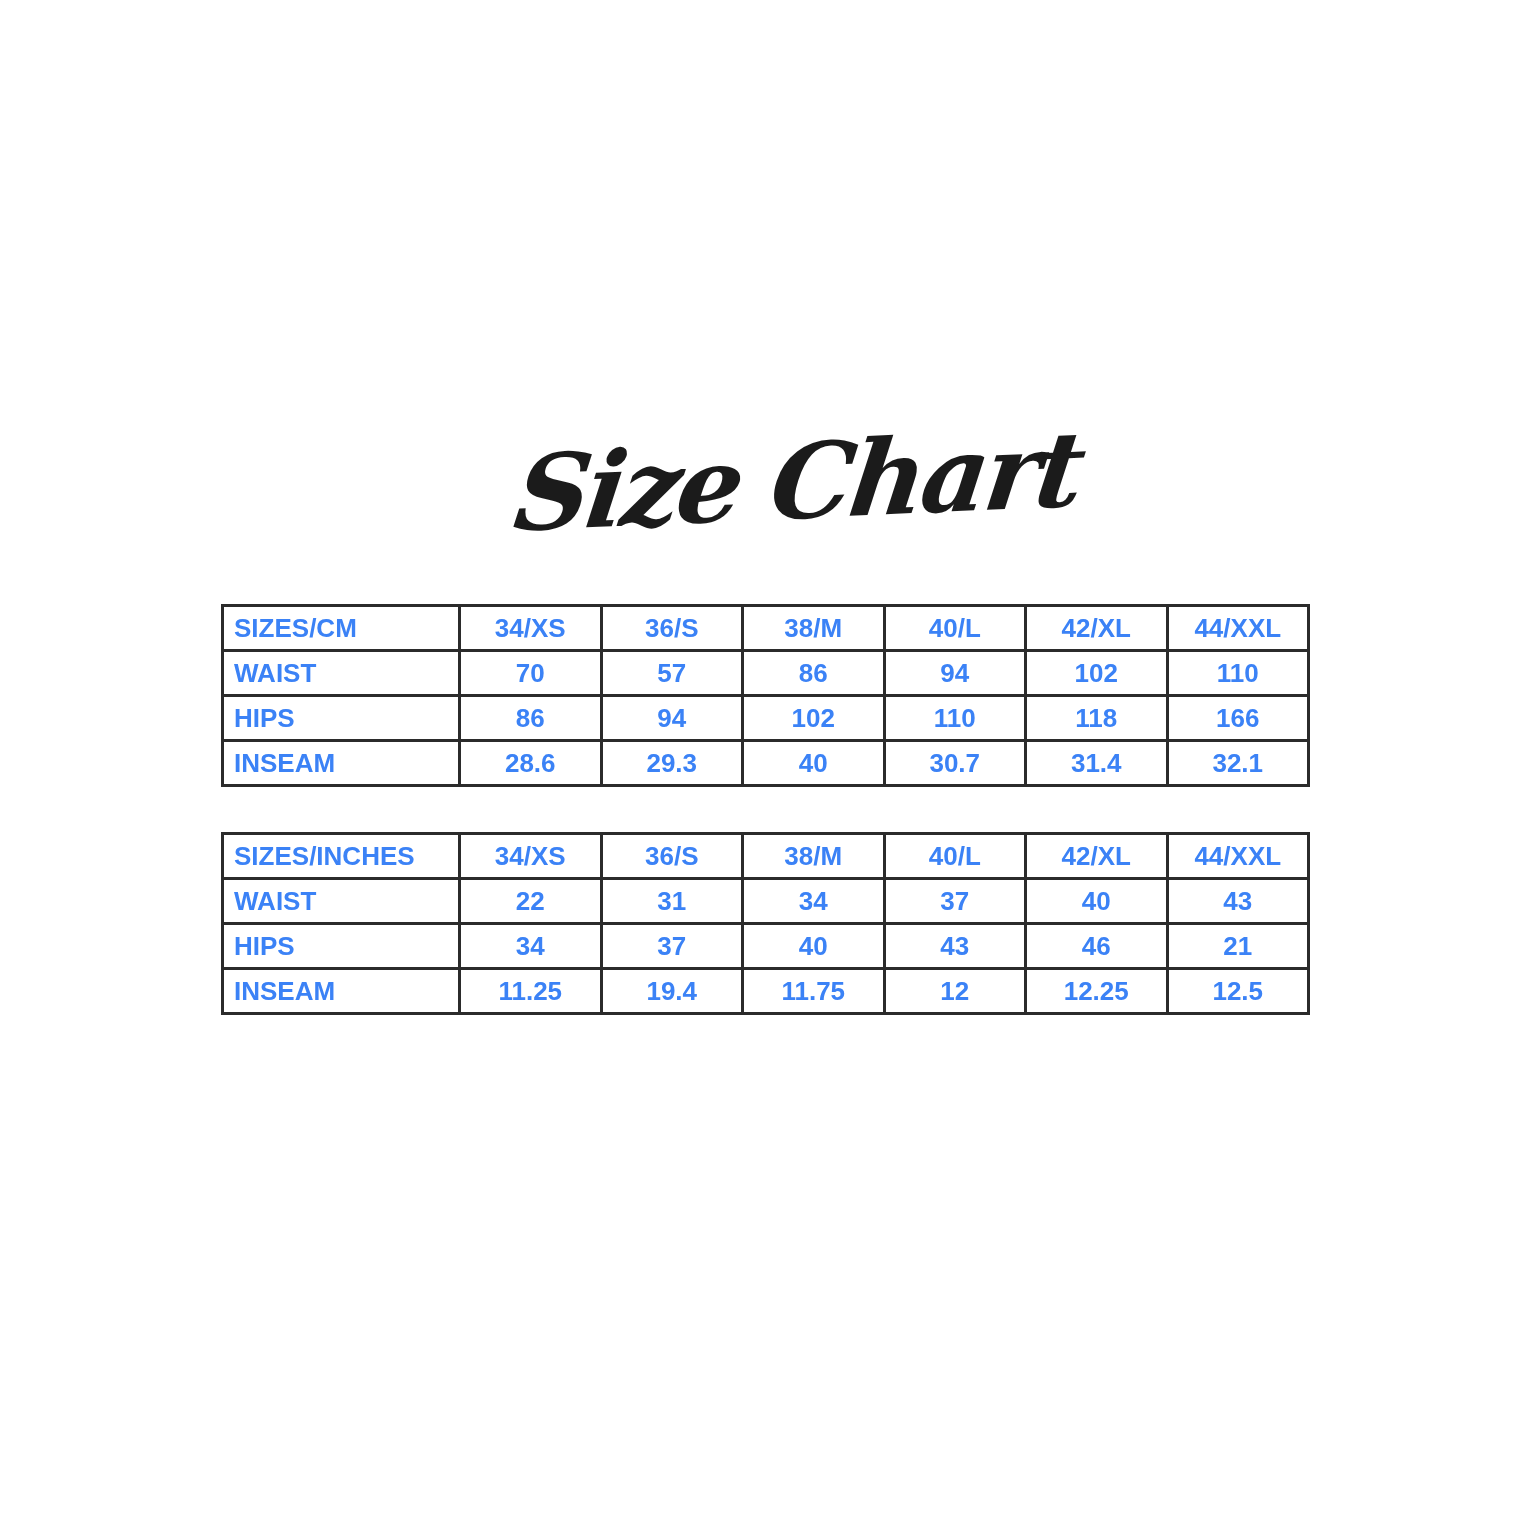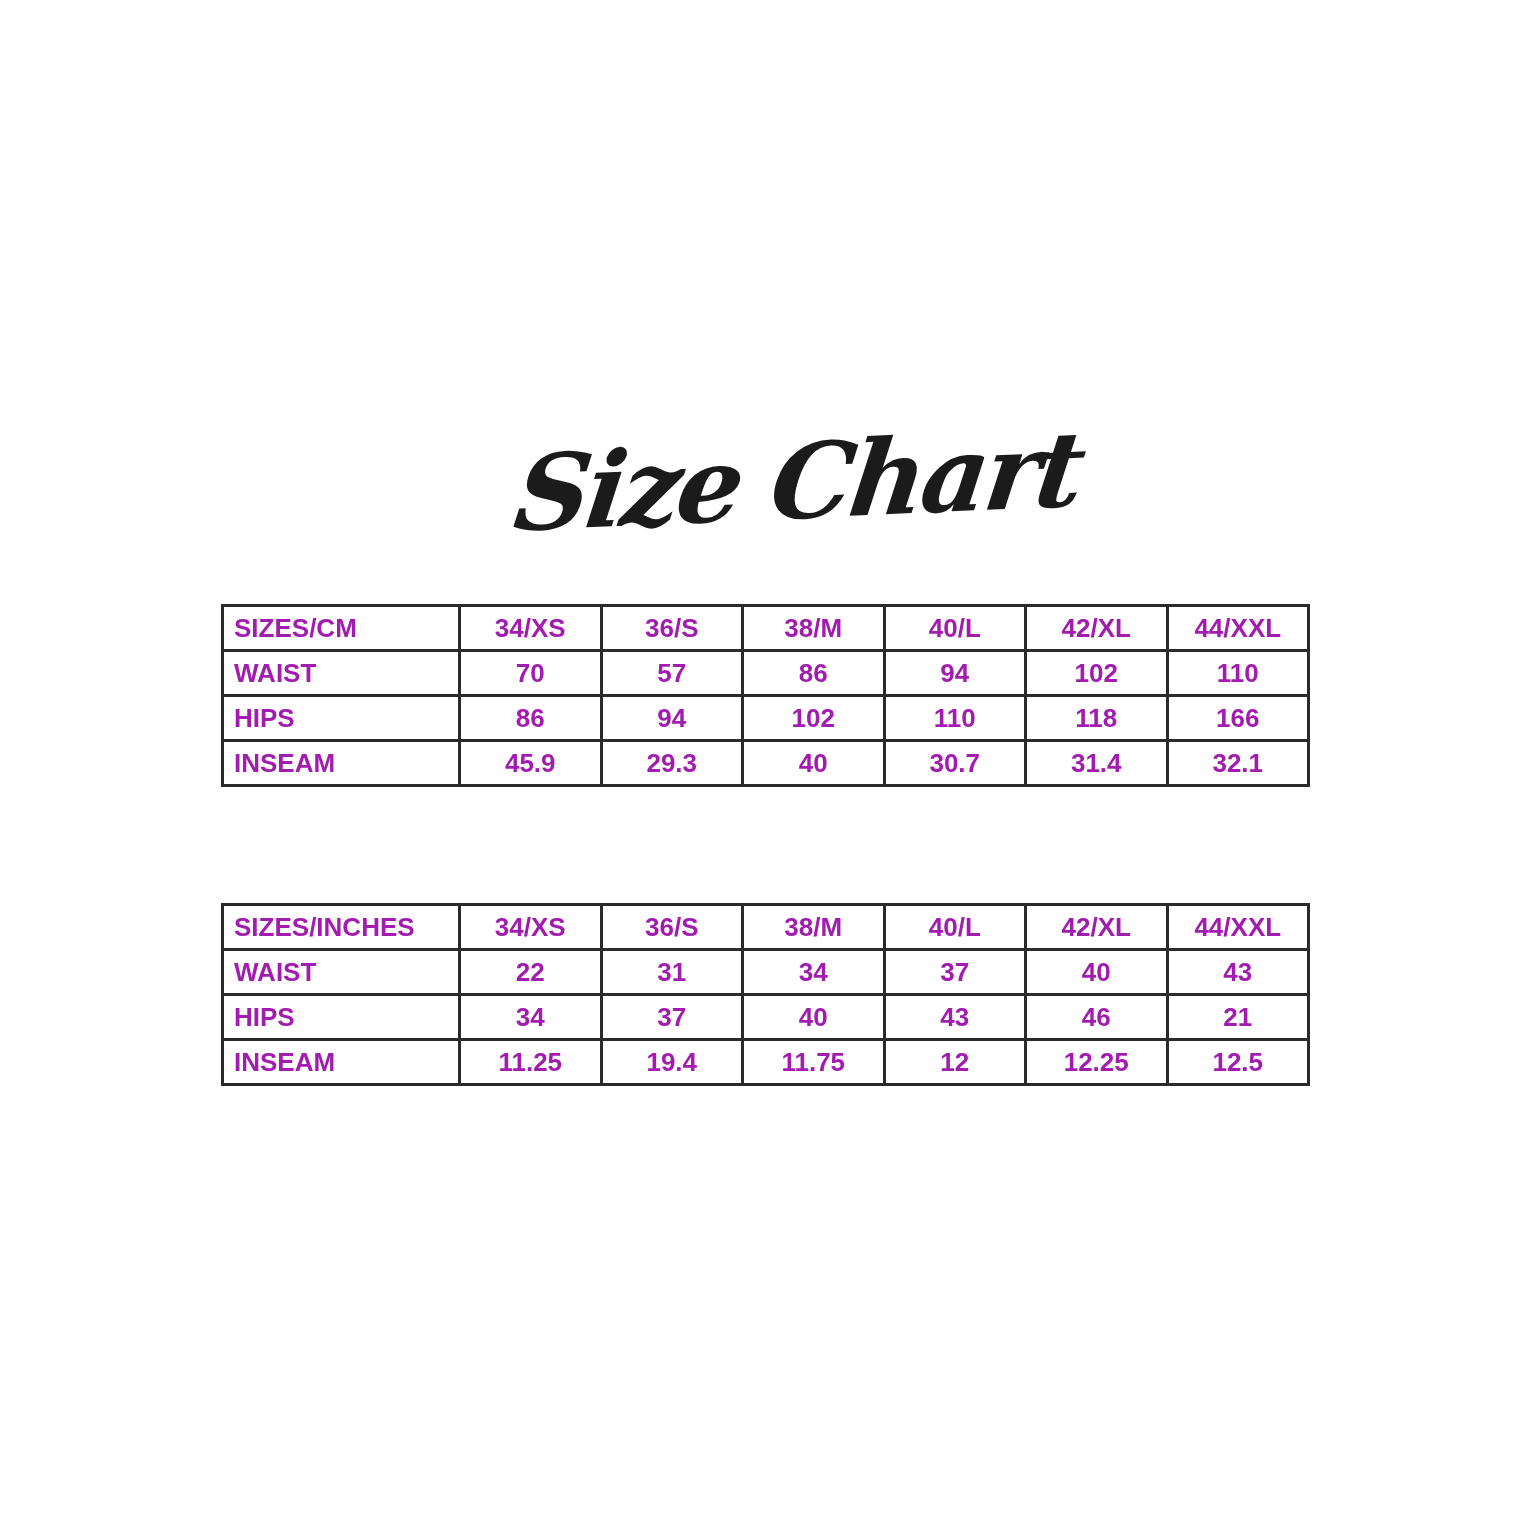--- a/index.html
+++ b/index.html
@@ -38,27 +38,27 @@
   }
   table.size-table {
     position: absolute;
     left: 221px;
     width: 1089px;
     border-collapse: collapse;
     table-layout: fixed;
     background: #ffffff;
   }
   #table-cm { top: 604px; }
-  #table-inches { top: 903px; }
+  #table-inches { top: 832px; }
   table.size-table td {
     border: 3px solid #2b2b2b;
     height: 42px;
     font-weight: 700;
     font-size: 26px;
-    color: #a21caf;
+    color: #3b82f6;
     text-align: center;
     padding: 0;
     overflow: hidden;
     white-space: nowrap;
   }
   table.size-table td.label-col {
     width: 224px;
     text-align: left;
     padding-left: 10px;
   }
@@ -96,21 +96,21 @@
         <td class="label-col">HIPS</td>
         <td>86</td>
         <td>94</td>
         <td>102</td>
         <td>110</td>
         <td>118</td>
         <td>166</td>
       </tr>
       <tr>
         <td class="label-col">INSEAM</td>
-        <td>45.9</td>
+        <td>28.6</td>
         <td>29.3</td>
         <td>40</td>
         <td>30.7</td>
         <td>31.4</td>
         <td>32.1</td>
       </tr>
     </tbody>
   </table>
 
   <table class="size-table" id="table-inches">

